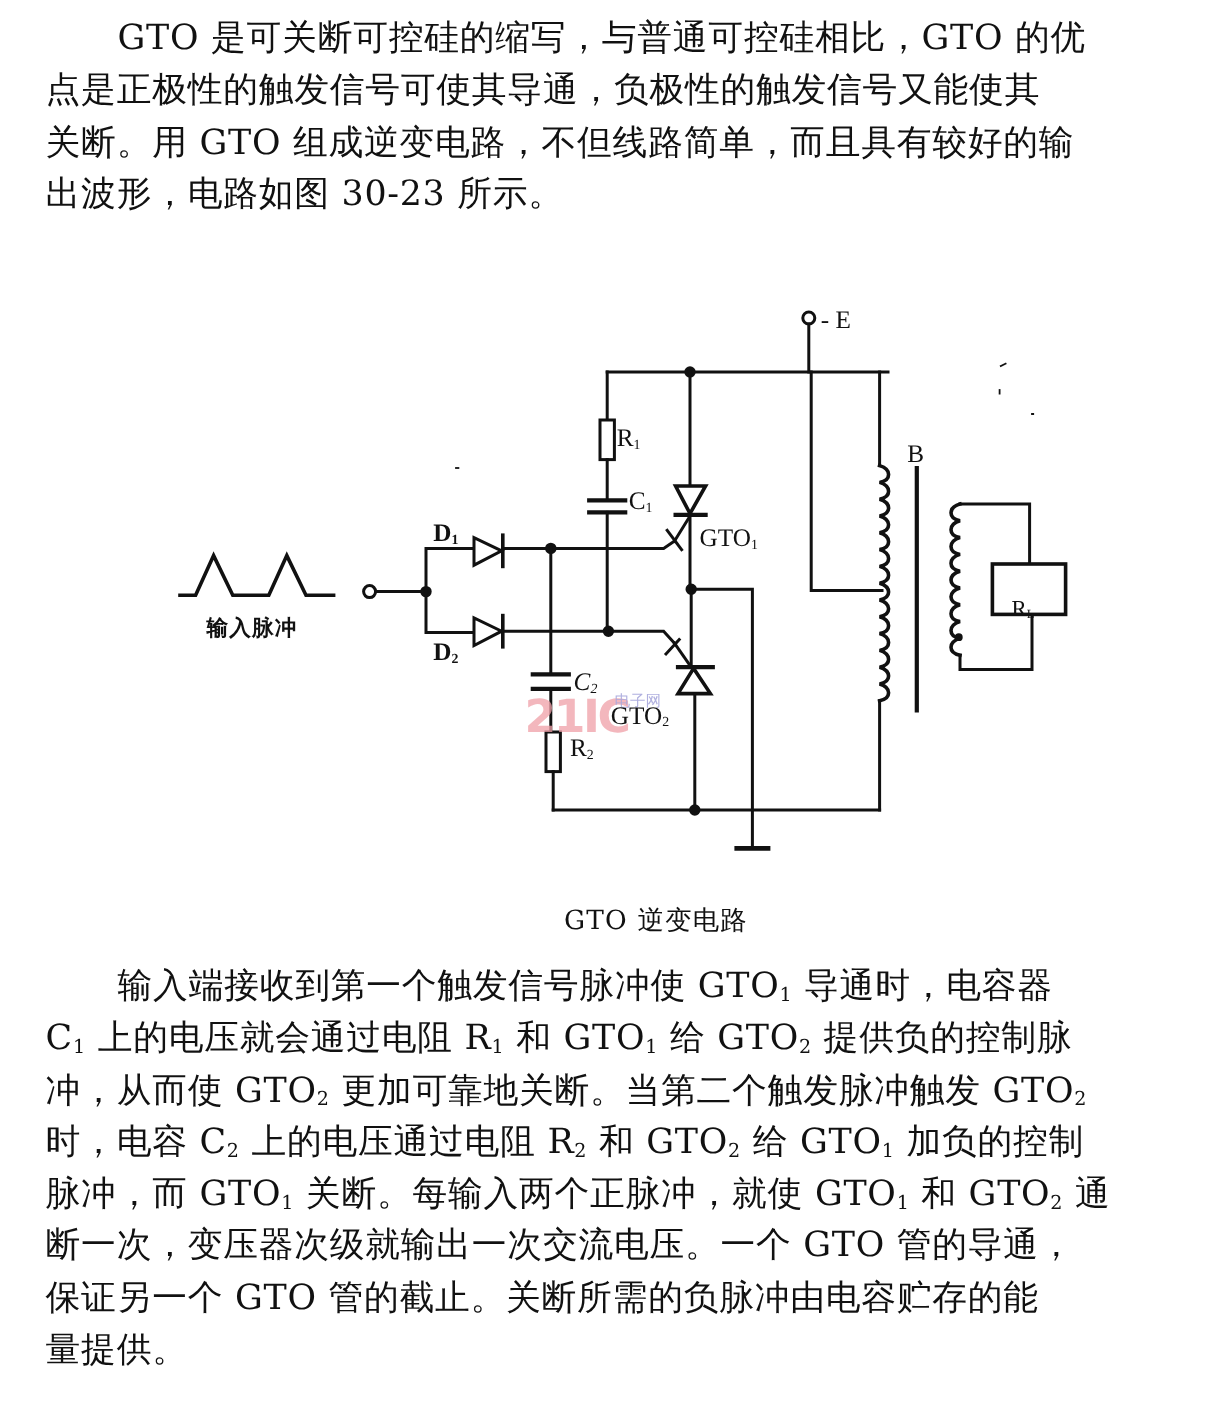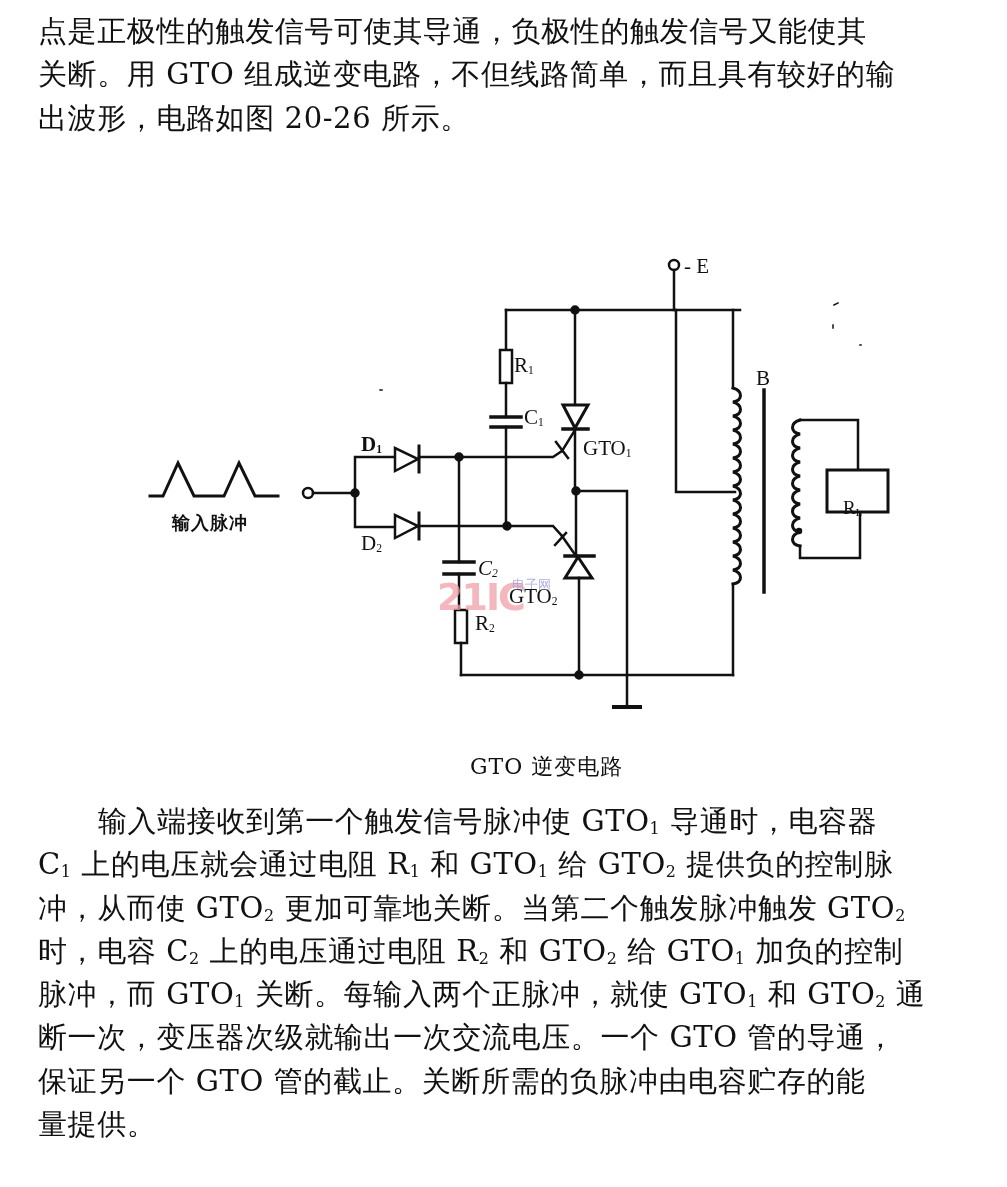--- a/index.html
+++ b/index.html
@@ -84,23 +84,24 @@
       font-size: 13px;
       color: #a8a8dc;
       line-height: 1;
       opacity: 0.9;
     }
   </style>
 </head>
 <body>
 
 <div class="para" id="intro">
+  <span class="line first">GTO 是可关断可控硅的缩写，与普通可控硅相比，GTO 的优</span>
   <span class="line">点是正极性的触发信号可使其导通，负极性的触发信号又能使其</span>
   <span class="line">关断。用 GTO 组成逆变电路，不但线路简单，而且具有较好的输</span>
-  <span class="line">出波形，电路如图 20-26 所示。</span>
+  <span class="line">出波形，电路如图 30-23 所示。</span>
 </div>
 
 <div id="figure">
   <svg width="1007" height="1187" viewBox="0 0 1007 1187" fill="none" stroke="#111" stroke-width="2.5" stroke-linecap="square">
 
     <polyline points="150,496 163,496 178,463 194,496 224,496 239,463 255,496 278,496" stroke-width="3"></polyline>
 
     <circle cx="308" cy="493" r="5" stroke-width="2.5" fill="#fff"></circle>
     <line x1="313" y1="493" x2="355" y2="493"></line>
     <circle cx="355" cy="493" r="3.5" fill="#111"></circle>
@@ -192,21 +193,21 @@
       <line x1="833" y1="325" x2="833" y2="328"></line>
       <line x1="860" y1="345" x2="861" y2="345"></line>
       <line x1="380" y1="390" x2="382" y2="390"></line>
     </g>
   </svg>
 
   <span class="lbl" style="left:514px; top:355px;"><span>R</span><sub>1</sub></span>
   <span class="lbl" style="left:524px; top:407px;"><span>C</span><sub>1</sub></span>
   <span class="lbl" style="left:583px; top:438px;"><span>GTO</span><sub>1</sub></span>
   <span class="lbl" style="left:361px; top:434px; font-weight:bold;"><span>D</span><sub>1</sub></span>
-  <span class="lbl" style="left:361px; top:533px; font-weight:normal;"><span>D</span><sub>2</sub></span>
+  <span class="lbl" style="left:361px; top:533px; font-weight:bold;"><span>D</span><sub>2</sub></span>
   <span class="lbl" style="left:478px; top:558px;font-style:italic;"><span>C</span><sub>2</sub></span>
   <span class="lbl" style="left:475px; top:613px;"><span>R</span><sub>2</sub></span>
 
   <span class="watermark">21IC</span>
   <span class="watermark2">电子网</span>
 
   <span class="lbl" style="left:509px; top:586px;text-align:center;"><span>GTO</span><sub>2</sub></span>
 
   <span class="lbl" style="left:684px; top:256px;">- E</span>
   <span class="lbl" style="left:756px; top:368px;">B</span>

